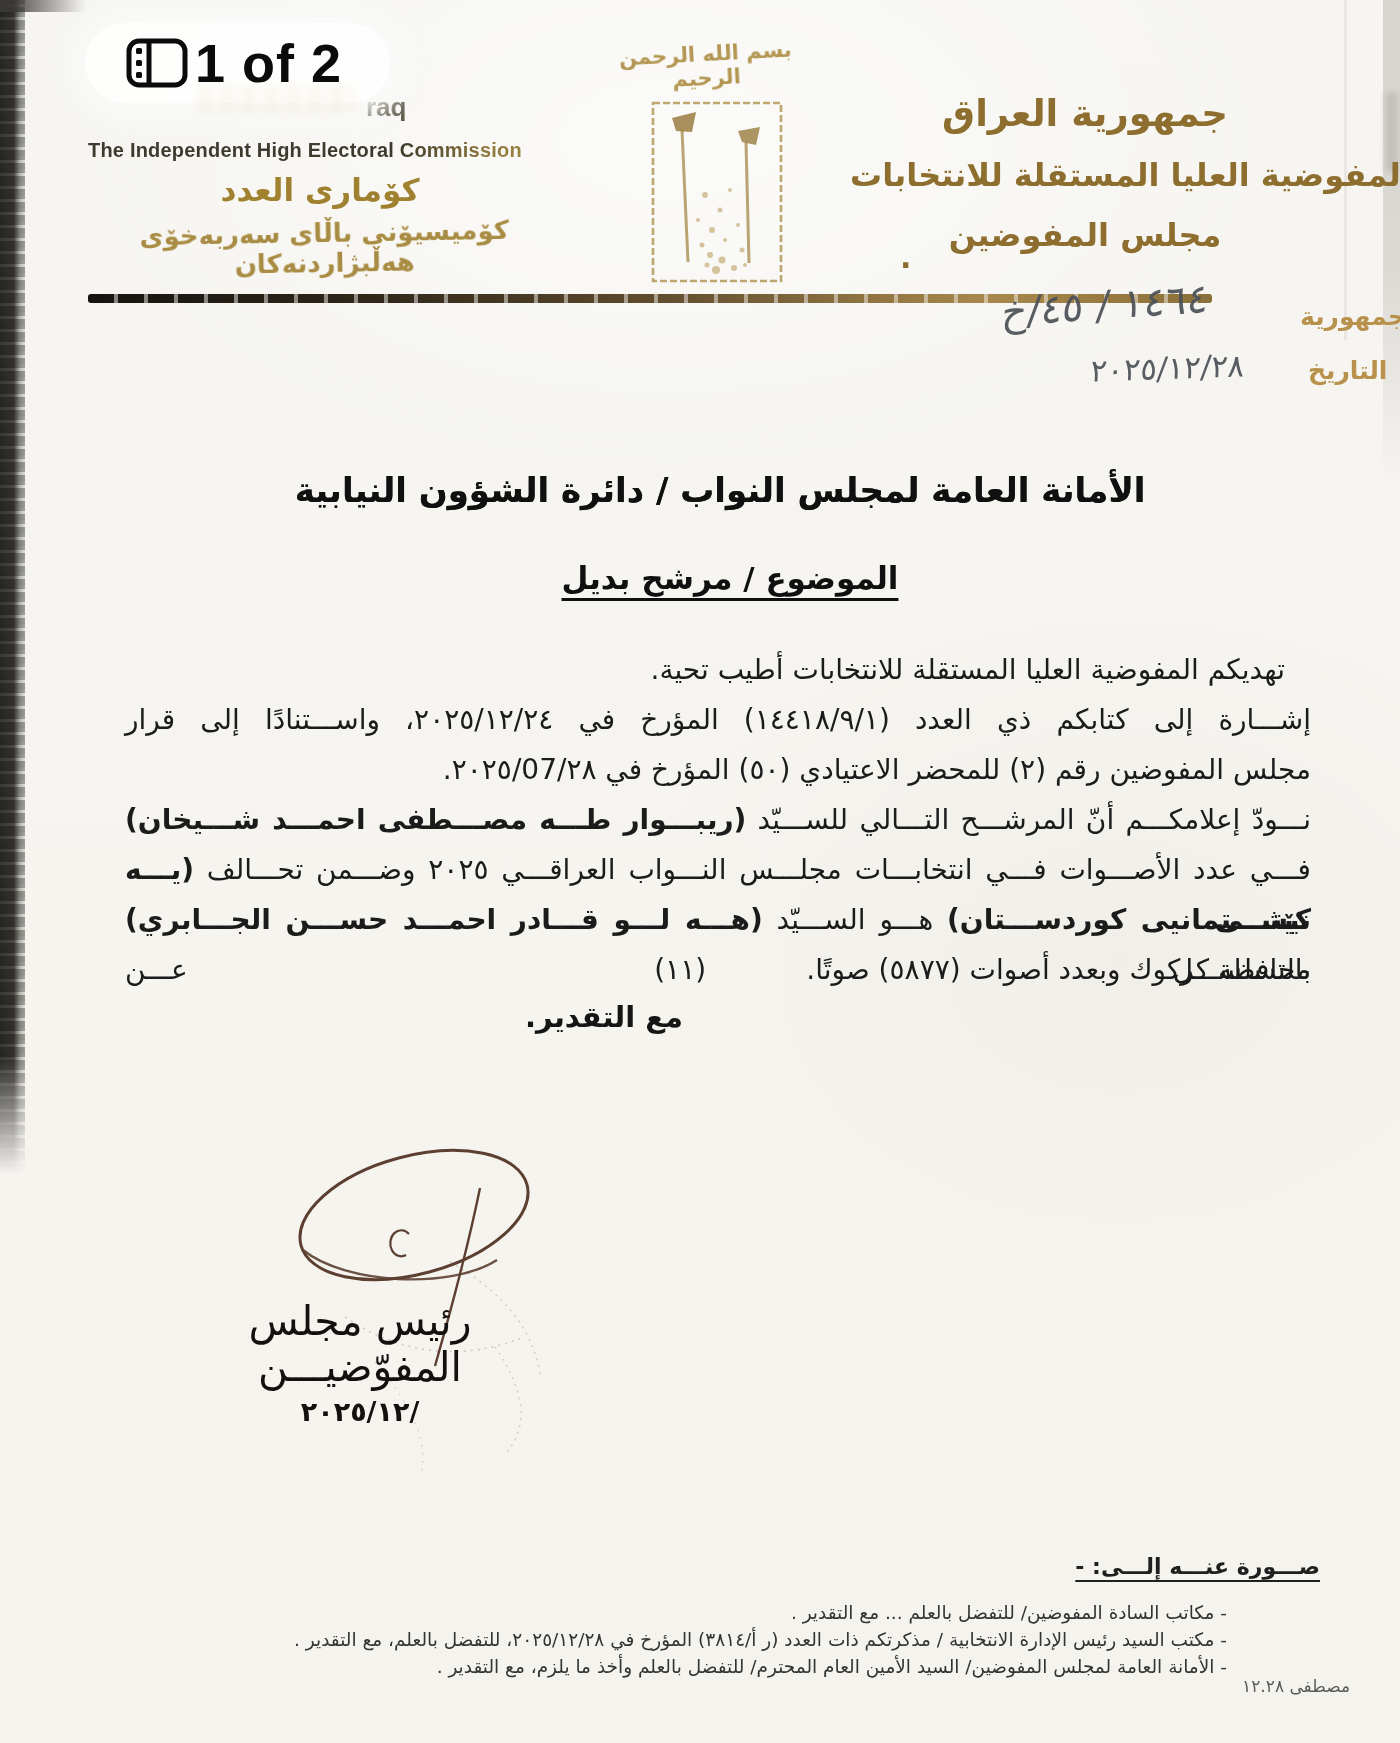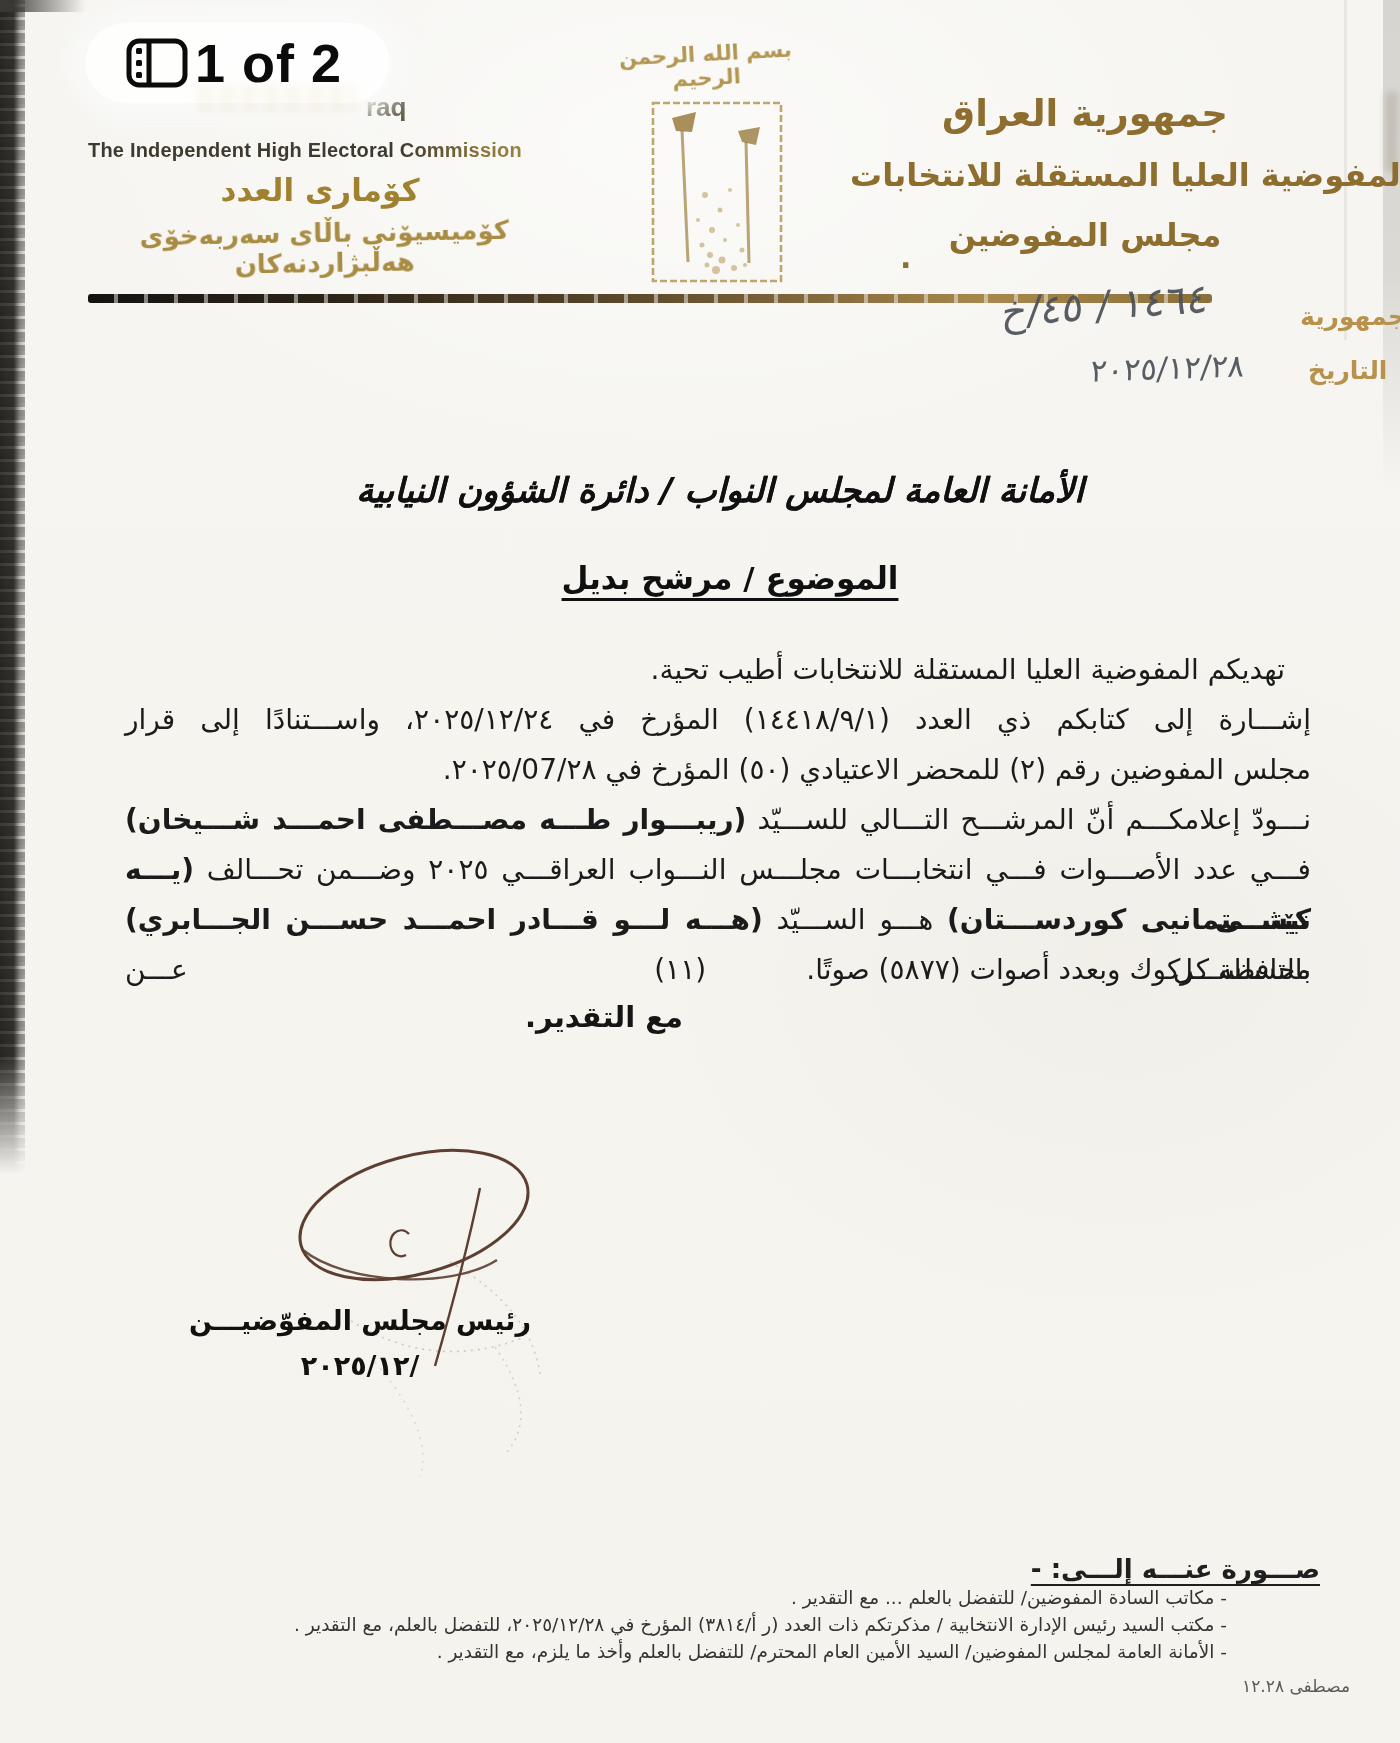--- a/index.html
+++ b/index.html
@@ -67,44 +67,44 @@
       linear-gradient(90deg,#151310 0%,#2c2418 22%,#4a3b24 40%,#6b5532 55%,#8c7040 68%,#a8884c 80%,#96793f 92%,#8a6f3a 100%);}
 
   
   .ref-label{position:absolute;color:#b8924c;font-weight:bold;font-size:25px;}
   .ref-val{position:absolute;color:#4b5158;font-weight:500;}
   .val-no{left:915px;top:282px;width:380px;font-size:40px;text-align:center;transform:rotate(-4deg) skewX(-8deg);opacity:.92;}
   .val-date{left:1030px;top:350px;width:275px;font-size:31px;text-align:center;transform:rotate(-2deg) skewX(-6deg);opacity:.92;}
 
   
   .recipient{position:absolute;left:260px;top:470px;width:920px;text-align:center;
-    font-size:34px;font-weight:bold;color:#101010;text-shadow:0 0 .6px #333;font-style:italic;}
+    font-size:34px;font-weight:bold;color:#101010;text-shadow:0 0 .6px #333;}
   .subject{position:absolute;left:430px;top:560px;width:600px;text-align:center;font-size:31px;font-weight:bold;color:#101010;
     text-decoration:underline;text-decoration-thickness:3px;text-underline-offset:9px;}
   .body-block{position:absolute;left:125px;top:645px;width:1186px;direction:rtl;
     font-size:28px;line-height:50px;color:#1b1b1b;}
   .body-block .ln{height:50px;white-space:nowrap;}
   .ln-a{text-align:right;padding-right:26px;font-weight:normal;}
   .ln-j{text-align:justify;text-align-last:justify;white-space:normal !important;}
   .ln-r{text-align:right;}
   .b{font-weight:bold;}
   .closing{position:absolute;left:125px;top:1000px;width:1186px;direction:rtl;text-align:right;
     padding-right:628px;box-sizing:border-box;font-size:29px;font-weight:bold;color:#151515;}
 
   
   .sig{position:absolute;left:195px;top:1112px;}
   .signer{position:absolute;left:155px;top:1298px;width:410px;text-align:center;color:#14100e;direction:rtl;}
   .signer .nm{font-size:31px;font-weight:bold;line-height:44px;}
-  .signer .tt{font-size:27px;font-weight:bold;line-height:46px;}
+  .signer .tt{font-size:41px;font-weight:normal;line-height:46px;}
   .signer .dt{font-size:27px;font-weight:bold;letter-spacing:5px;direction:ltr;margin-top:6px;}
 
   
   .cc{position:absolute;left:300px;top:1554px;width:1020px;direction:rtl;text-align:right;color:#2e2e2e;}
-  .cc-head{display:inline-block;font-size:26px;font-weight:bold;color:#1f1f1f;
-    text-decoration:underline;text-decoration-thickness:2px;text-underline-offset:6px;margin-bottom:0;}
+  .cc-head{display:inline-block;font-size:22px;font-weight:bold;color:#1f1f1f;
+    text-decoration:underline;text-decoration-thickness:2px;text-underline-offset:6px;margin-bottom:20px;}
   .cc-item{font-size:18.5px;line-height:27px;padding-right:93px;white-space:nowrap;color:#343434;}
   .typist{position:absolute;left:1150px;top:1676px;width:200px;text-align:right;font-size:17px;color:#3f3f3f;direction:ltr;opacity:.85;}
 </style>
 </head>
 <body>
 
 <div class="page">
 
   <div class="edge-left"></div>
   <div class="edge-top"></div>

